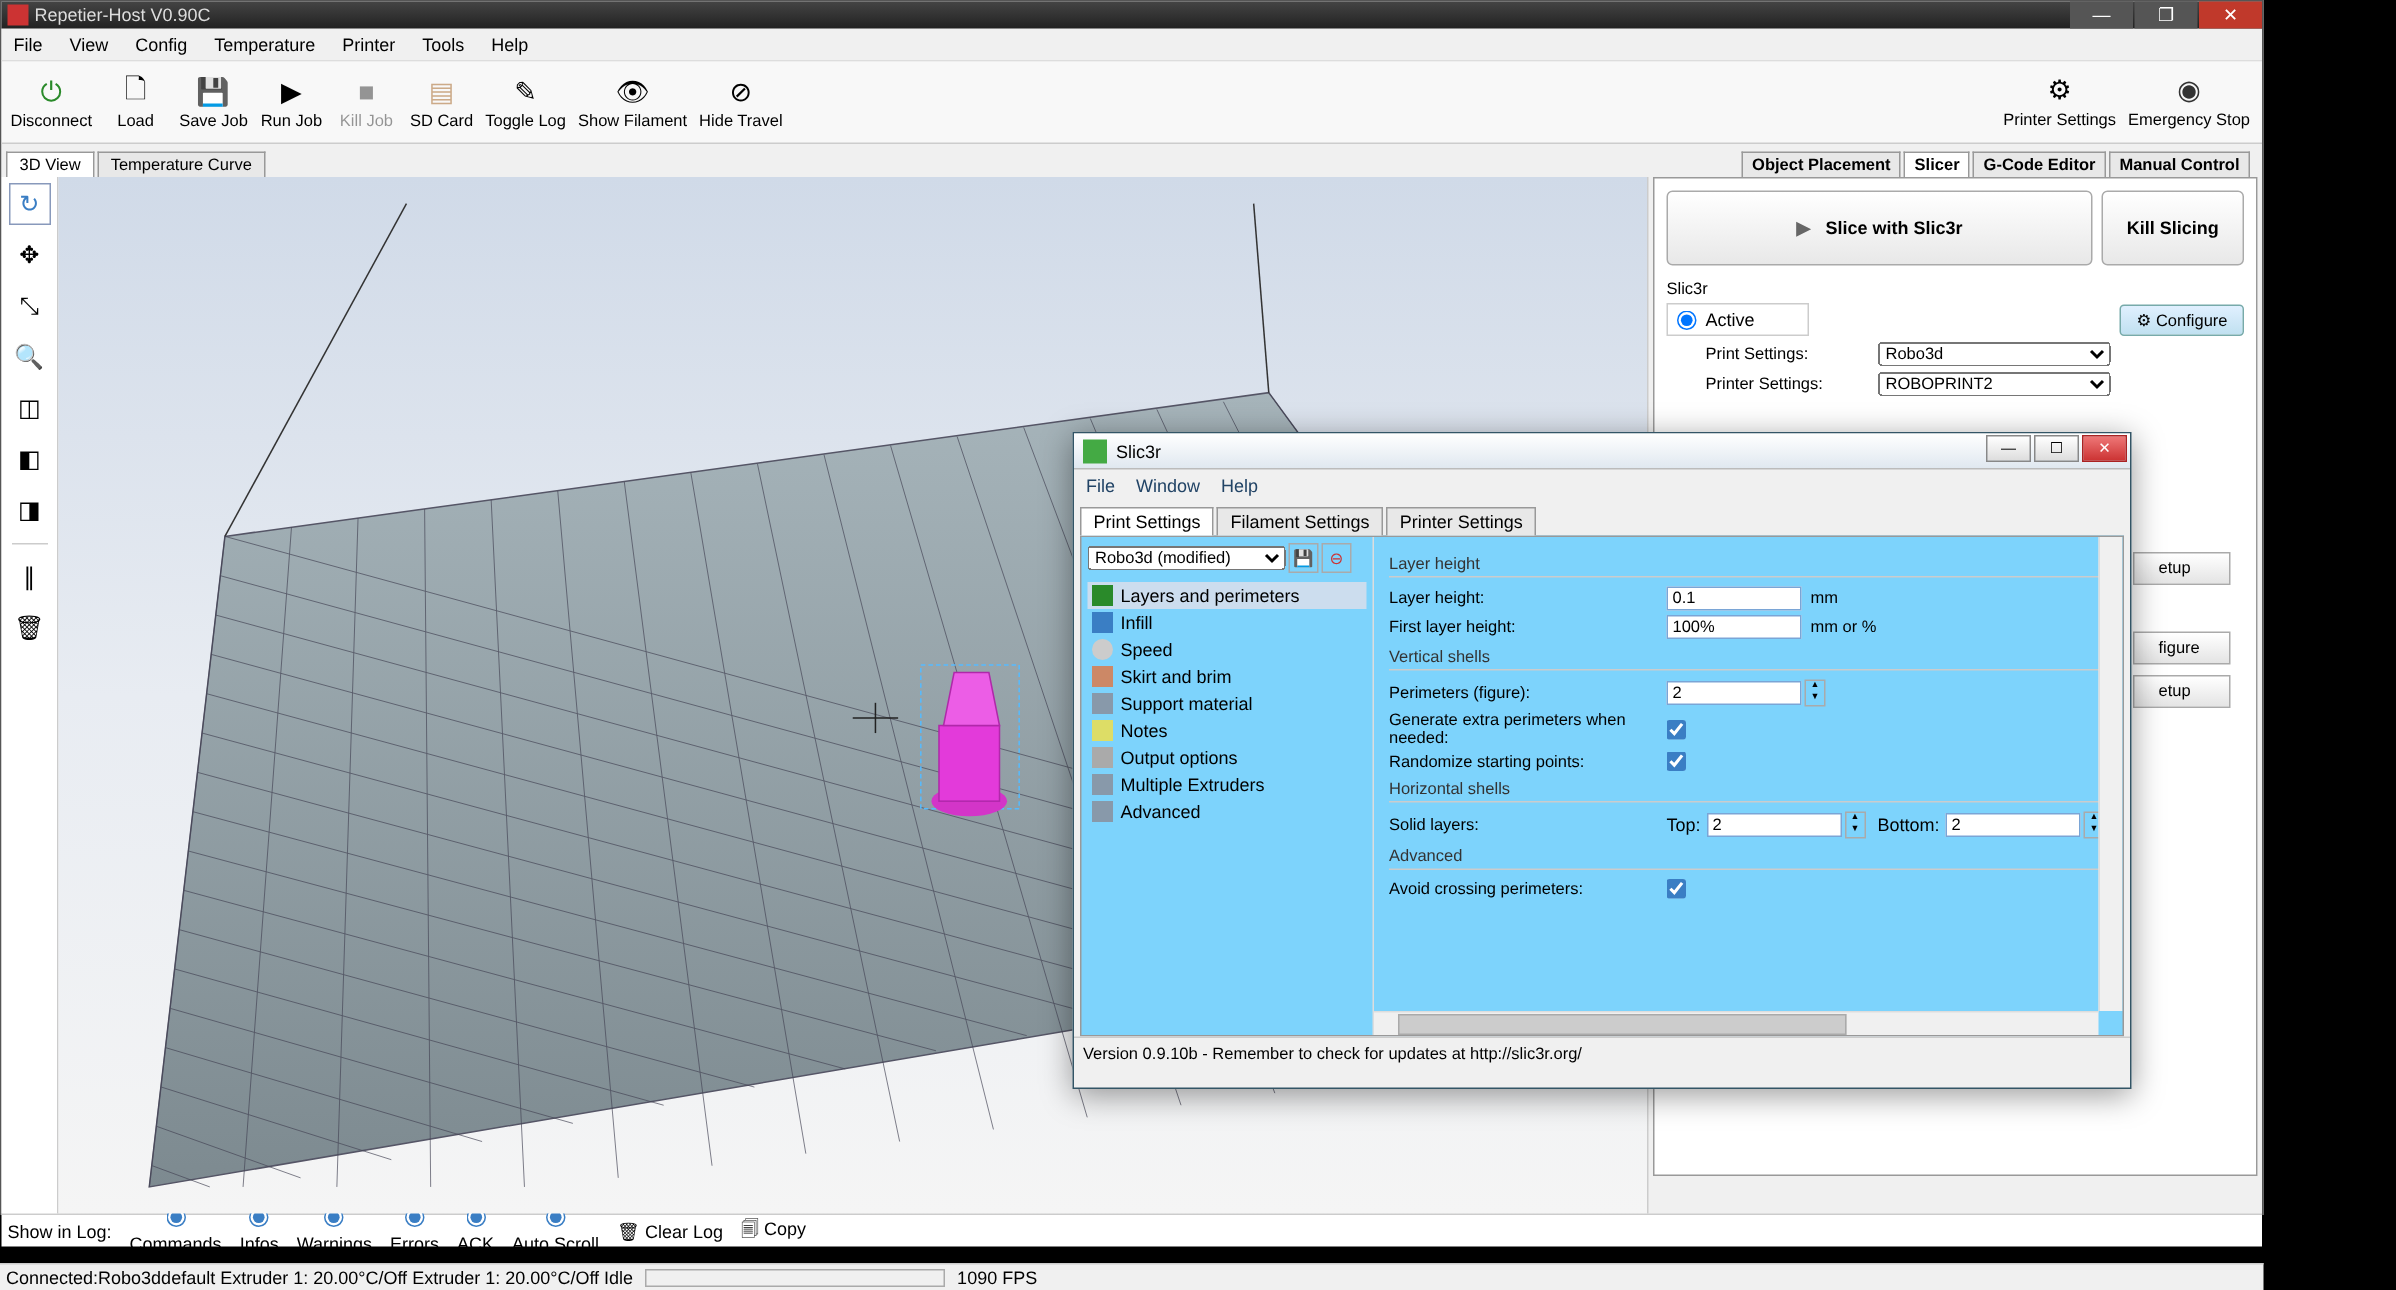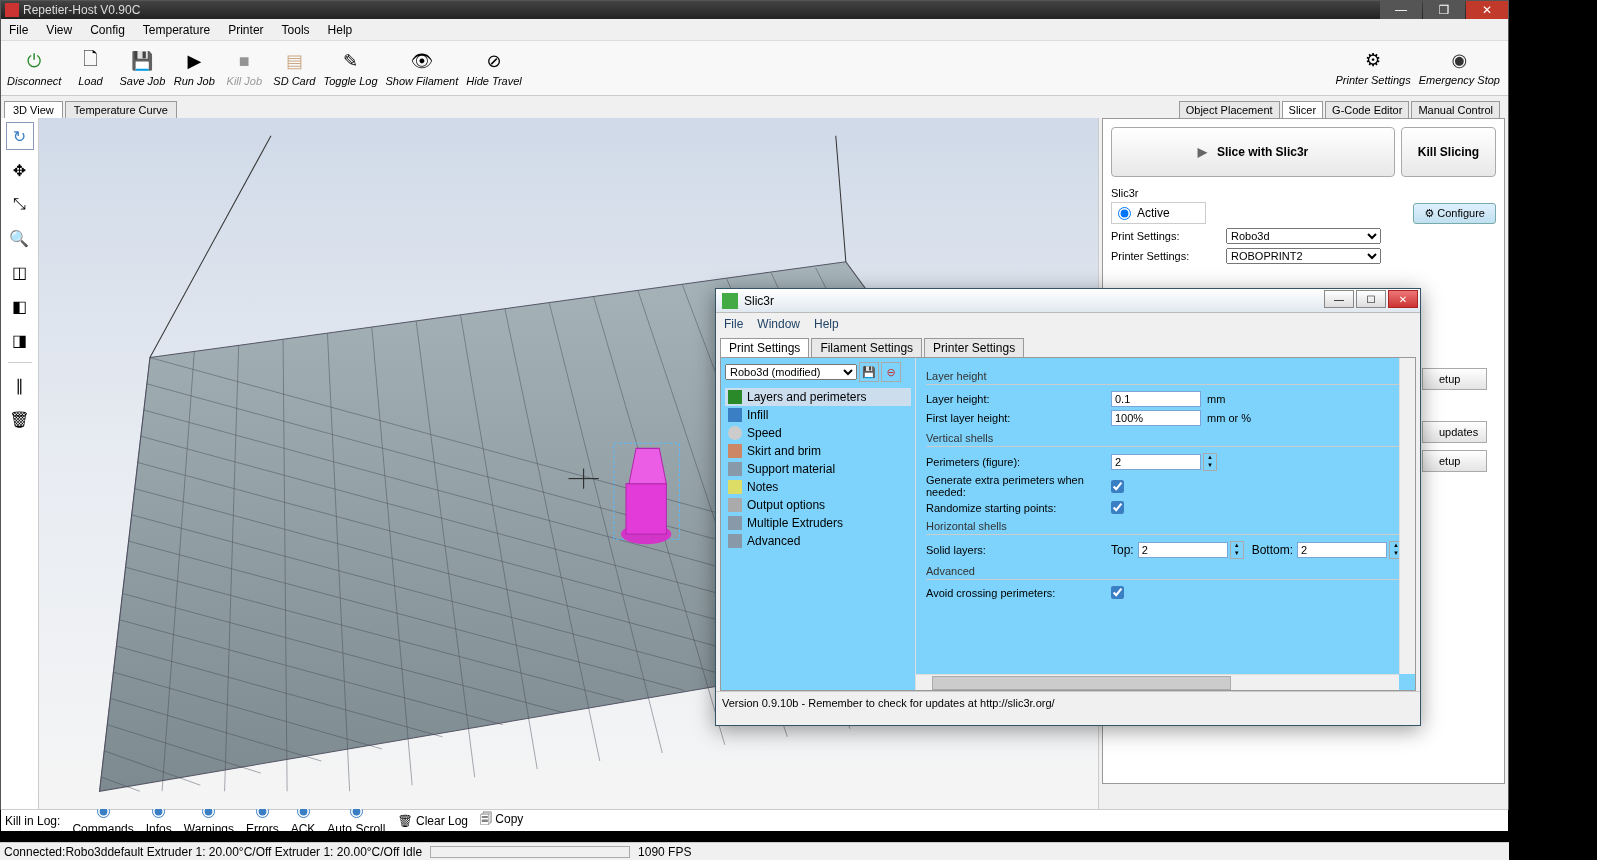--- a/index.html
+++ b/index.html
@@ -10,48 +10,48 @@
 .titlebar { height: 18px; background: linear-gradient(#444,#222); color: #ddd; display:flex; align-items:center; padding-left:4px; position:relative;}
 .titlebar .icon { width:14px;height:14px;background:#c33;margin-right:4px;}
 .win-controls { position:absolute; right:0; top:0; display:flex; }
 .win-controls .btn { width:42px; height:18px; background:#555; color:#fff; display:flex;align-items:center;justify-content:center; margin-left:1px; cursor:pointer;}
 .win-controls .btn.close { background:#c0392b;}
 .menubar { height:22px; background:#f0f0f0; display:flex; align-items:center; padding:0 8px; gap:18px; border-bottom:1px solid #ddd;}
 .menubar span { cursor:pointer; }
 .toolbar { height:55px; background:#f8f8f8; display:flex; align-items:center; padding:0 2px; border-bottom:1px solid #ccc; position:relative;}
 .tool-item { display:flex; flex-direction:column; align-items:center; justify-content:center; height:52px; min-width:50px; padding:0 4px; cursor:pointer;}
 .tool-item .ti-icon { width:24px;height:24px; display:flex;align-items:center;justify-content:center; font-size:18px;}
-.tool-item .lbl { font-size:11px; margin-top:2px;font-style:italic;}
+.tool-item .lbl { font-size:11px; margin-top:2px;}
 .tool-item.disabled { opacity:0.4; cursor:default;}
 .toolbar-right { position:absolute; right:4px; top:0; display:flex;}
 .view-tabs { height:22px; display:flex; align-items:flex-end; padding-left:3px; background:#f0f0f0;}
 .view-tab { border:1px solid #999; border-bottom:none; background:#fff; padding:2px 8px; margin-right:2px; font-size:11px; cursor:pointer;}
 .view-tab.inactive { background:#e8e8e8;}
 .content-row { display:flex; height:calc(100% - 18px - 22px - 55px - 22px); }
 
 .left-tools { width:38px; background:#fff; border-right:1px solid #ccc; display:flex; flex-direction:column; align-items:center; padding-top:4px; gap:6px;}
 .left-tools .lt { width:28px;height:28px; display:flex;align-items:center;justify-content:center; border:1px solid transparent; cursor:pointer; font-size:16px;}
 .left-tools .sep { width:24px; height:1px; background:#ccc; margin:2px 0;}
 
 .viewport { flex:1; background: linear-gradient(#d0dae8 0%, #e8ecf2 50%, #f5f5f5 100%); position:relative; overflow:hidden;}
 .viewport svg { position:absolute; left:0; top:0; width:100%; height:100%;}
 
 .right-panel { width:410px; background:#f0f0f0; border-left:1px solid #ccc; padding:0;}
-.right-tabs { display:flex; height:22px; align-items:flex-end; padding-left:3px;}
+.right-tabs { display:flex; height:22px; align-items:flex-end; padding-left:3px;font-weight:bold;}
 .right-tab { border:1px solid #999; border-bottom:none; background:#e8e8e8; padding:2px 6px; margin-right:2px; font-size:11px; cursor:pointer;}
 .right-tab.active { background:#fff;}
 .right-body { background:#fff; border:1px solid #999; margin:0 3px; padding:8px; height:calc(100% - 25px);}
 .big-btn { display:flex;align-items:center;justify-content:center; height:50px; border:1px solid #aaa; background:linear-gradient(#fff,#e8e8e8); border-radius:4px; font-size:20px; font-weight:bold; cursor:pointer; gap:10px;}
 .slice-row { display:flex; gap:6px; margin-bottom:10px;}
 .slice-row .big-btn:first-child { flex:1;}
 .slice-row .big-btn:last-child { width:95px; font-size:15px;}
 .grp-label { font-size:11px; margin:6px 0 3px 0;}
 .radio-row { display:flex;align-items:center;gap:6px; border:1px solid #ccc; padding:3px 6px; width:95px;}
 .inline-row { display:flex;align-items:center; margin:4px 0;}
-.inline-row .lbl { width:115px; font-size:11px;}
+.inline-row .lbl { width:115px; font-size:11px;margin-left:26px;}
 .inline-row select { flex:1; font-size:11px; max-width:155px;}
 .cfg-btn { border:1px solid #7aa; background:linear-gradient(#e0f0ff,#c0e0f0); padding:3px 10px; border-radius:3px; cursor:pointer; font-size:11px;}
 
 
 .slic3r-window { position:absolute; left:715px; top:288px; width:706px; height:438px; background:#f0f0f0; border:1px solid #356; box-shadow:0 4px 20px rgba(0,0,0,0.4);}
 .slic3r-window .titlebar2 { height:24px; background:linear-gradient(#fff,#e0e8f0); display:flex;align-items:center; padding-left:6px; position:relative; border-bottom:1px solid #bbb;}
 .slic3r-window .titlebar2 .icon2 { width:16px;height:16px; background:#4a4; margin-right:6px;}
 .titlebar2 .win-controls2 { position:absolute; right:2px; top:1px; display:flex;}
 .titlebar2 .win-controls2 .btn { width:30px;height:18px; border:1px solid #888; background:linear-gradient(#fff,#ddd); display:flex;align-items:center;justify-content:center; margin-left:2px; cursor:pointer; font-size:10px;}
 .titlebar2 .win-controls2 .btn.close { background:linear-gradient(#e77,#c33); color:#fff; border-color:#a22;}
@@ -278,21 +278,21 @@
         </div>
         <div class="inline-row">
           <span class="lbl">Printer Settings:</span>
           <select><option>ROBOPRINT2</option></select>
         </div>
       </div>
     </div>
   </div>
 
   <div class="bottom-log">
-    <span>Kill in Log:</span>
+    <span>Show in Log:</span>
     <label>
         <input type="radio" checked="" style="">
         <span>Commands</span>
       </label>
     <label>
         <input type="radio" checked="" style="">
         <span>Infos</span>
       </label>
     <label>
         <input type="radio" checked="" style="">
@@ -315,21 +315,21 @@
   </div>
 </div>
 
 <div class="status-bar">
   <span>Connected:Robo3ddefault  Extruder 1: 20.00°C/Off Extruder 1: 20.00°C/Off    Idle</span>
   <span class="prog-track"></span>
   <span>1090 FPS</span>
 </div>
 
 <div class="peek-btn" style="left:1422px;top:368px;width:65px">etup</div>
-<div class="peek-btn" style="left:1422px;top:421px;width:65px">updates</div>
+<div class="peek-btn" style="left:1422px;top:421px;width:65px">figure</div>
 <div class="peek-btn" style="left:1422px;top:450px;width:65px">etup</div>
 
 <div class="slic3r-window">
   <div class="titlebar2">
     <span class="icon2"></span>
     <span>Slic3r</span>
     <div class="win-controls2">
       <div class="btn">—</div>
       <div class="btn">☐</div>
       <div class="btn close">✕</div>

